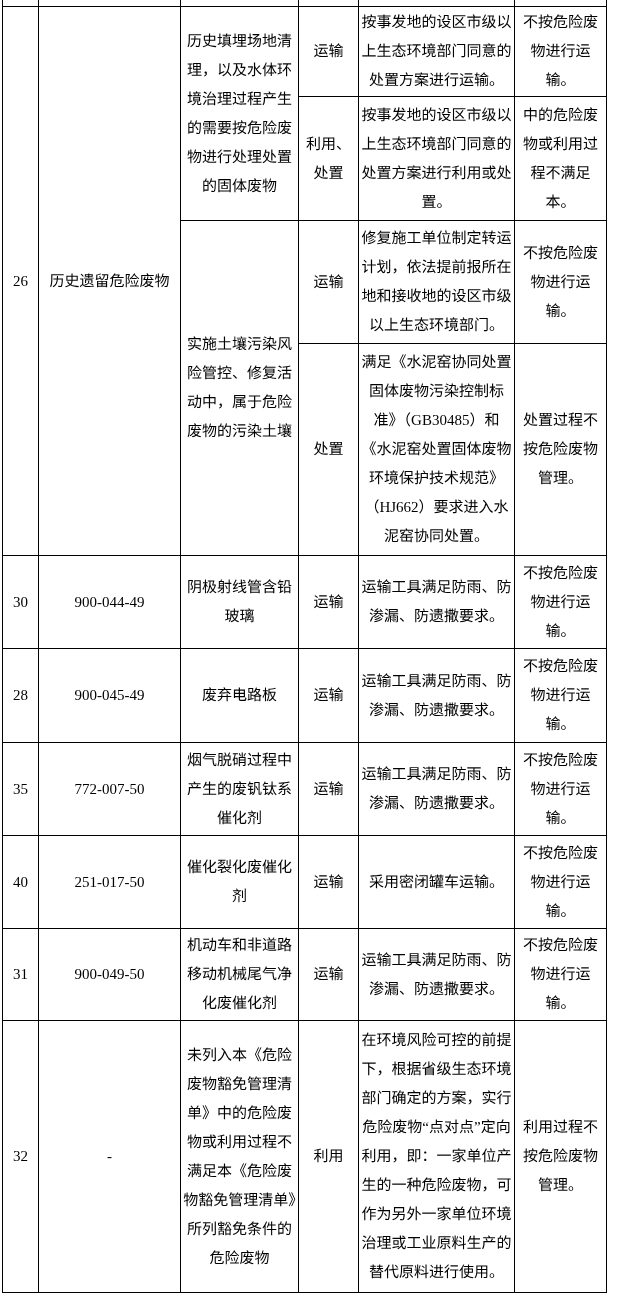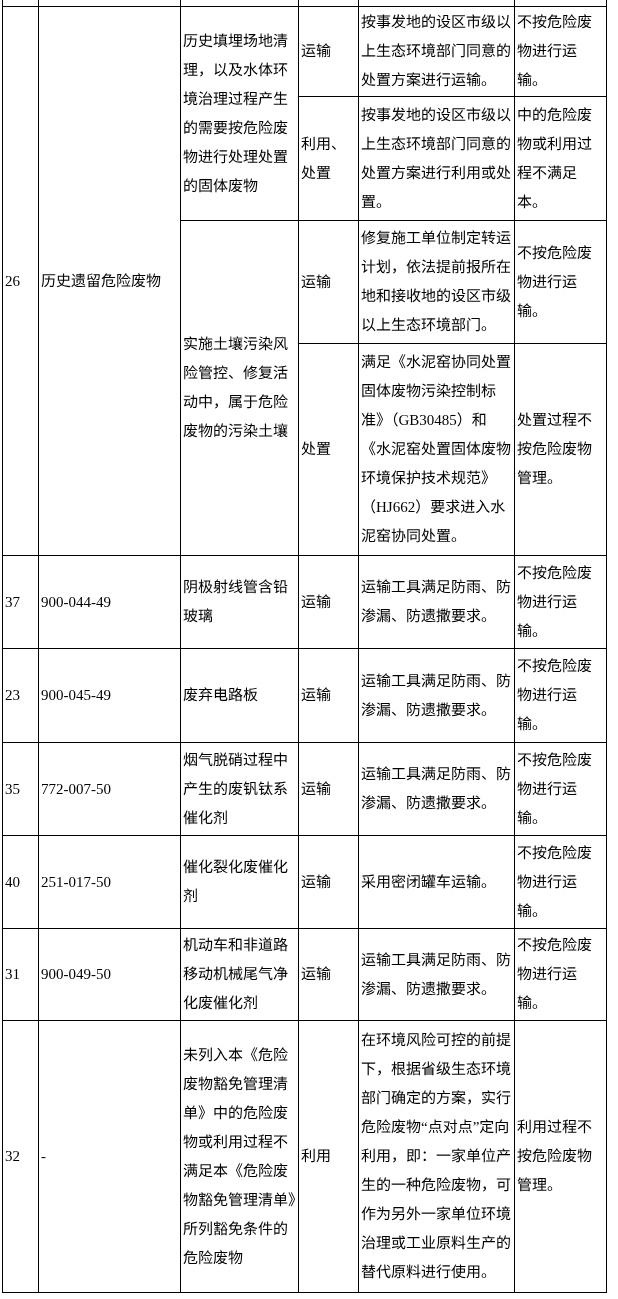--- a/index.html
+++ b/index.html
@@ -14,21 +14,21 @@
   }
   table.exempt {
     border-collapse: collapse;
     table-layout: fixed;
     margin-left: 2px;
   }
   table.exempt td {
     border: 1px solid #000000;
     font-size: 15px;
     line-height: 29px;
-    text-align: left;
+    text-align: center;
     vertical-align: middle;
     padding: 1px 2px;
     line-break: strict;
     overflow: hidden;
   }
   
   col.c-no        { width: 36px; }
   col.c-code      { width: 142px; }
   col.c-waste     { width: 118px; }
   col.c-stage     { width: 60px; }
@@ -90,29 +90,29 @@
     <td>修复施工单位制定转运计划，依法提前报所在地和接收地的设区市级以上生态环境部门。</td>
     <td>不按危险废物进行运输。</td>
   </tr>
   <tr class="r26d">
     <td>处置</td>
     <td>满足《水泥窑协同处置固体废物污染控制标准》（GB30485）和《水泥窑处置固体废物环境保护技术规范》（HJ662）要求进入水泥窑协同处置。</td>
     <td>处置过程不按危险废物管理。</td>
   </tr>
 
   <tr class="r27">
-    <td>37</td>
+    <td>30</td>
     <td>900-044-49</td>
     <td>阴极射线管含铅玻璃</td>
     <td>运输</td>
     <td>运输工具满足防雨、防渗漏、防遗撒要求。</td>
     <td>不按危险废物进行运输。</td>
   </tr>
   <tr class="r28">
-    <td>23</td>
+    <td>28</td>
     <td>900-045-49</td>
     <td>废弃电路板</td>
     <td>运输</td>
     <td>运输工具满足防雨、防渗漏、防遗撒要求。</td>
     <td>不按危险废物进行运输。</td>
   </tr>
   <tr class="r29">
     <td>35</td>
     <td>772-007-50</td>
     <td>烟气脱硝过程中产生的废钒钛系催化剂</td>

